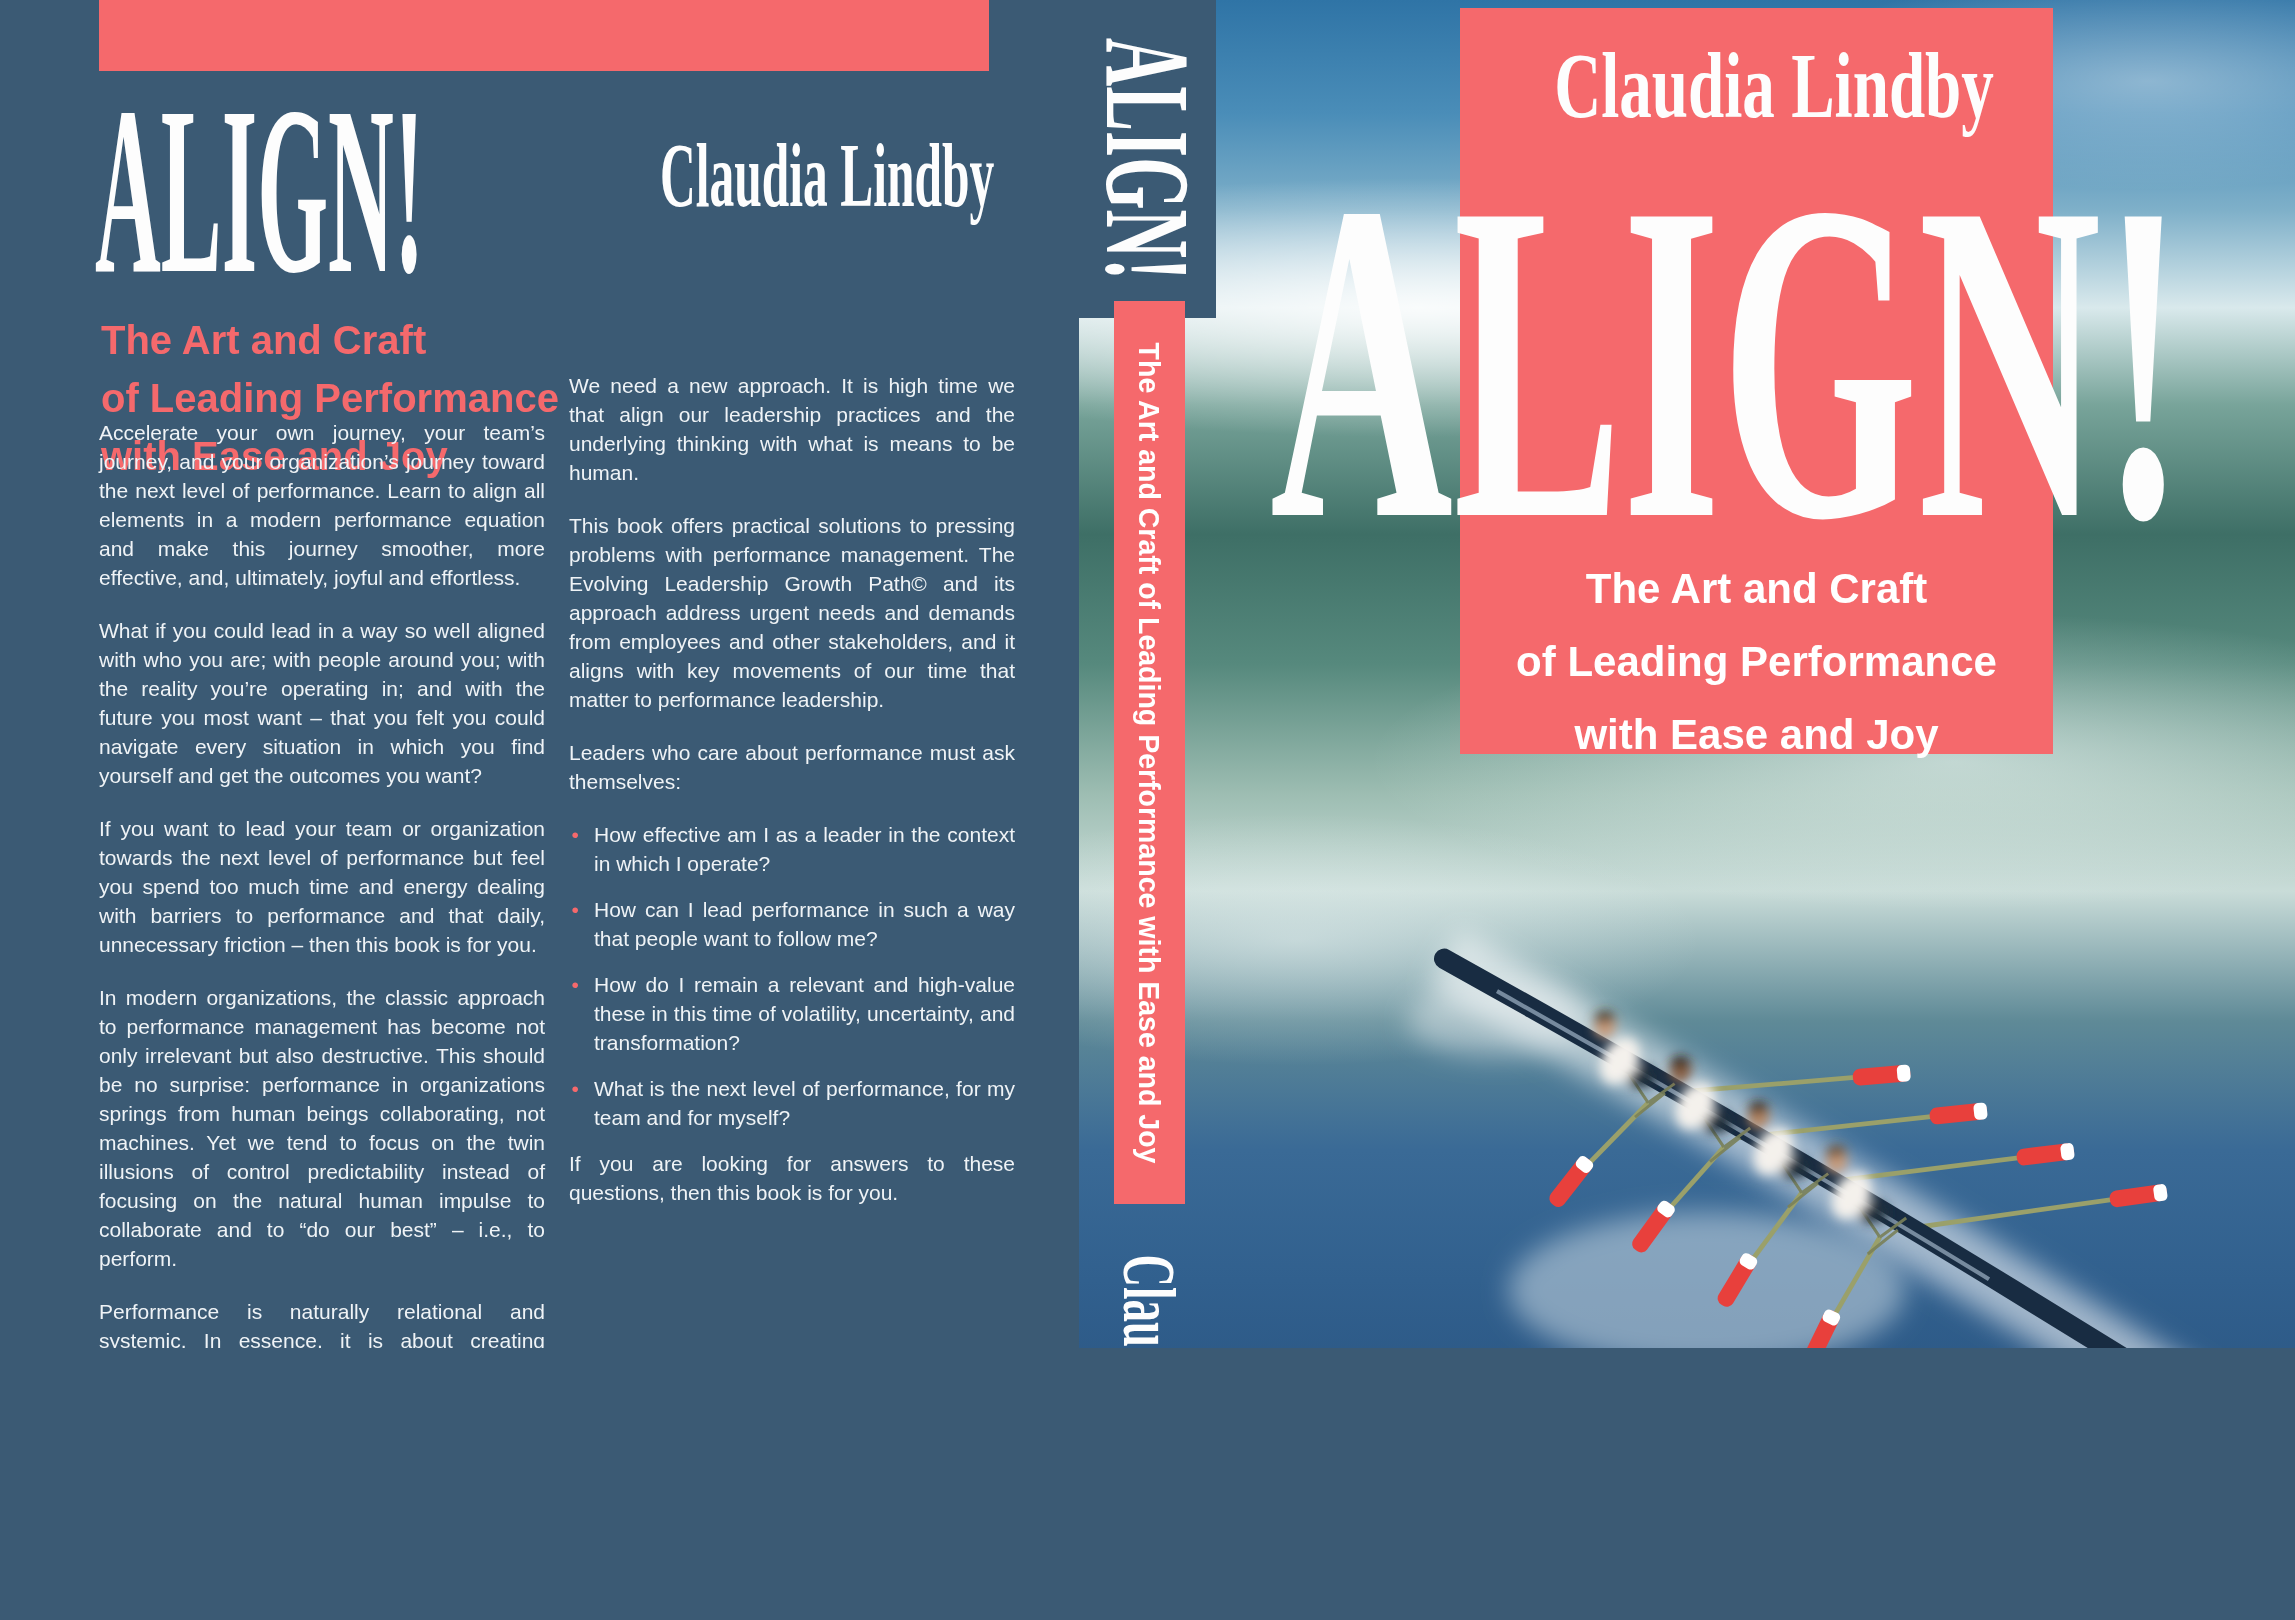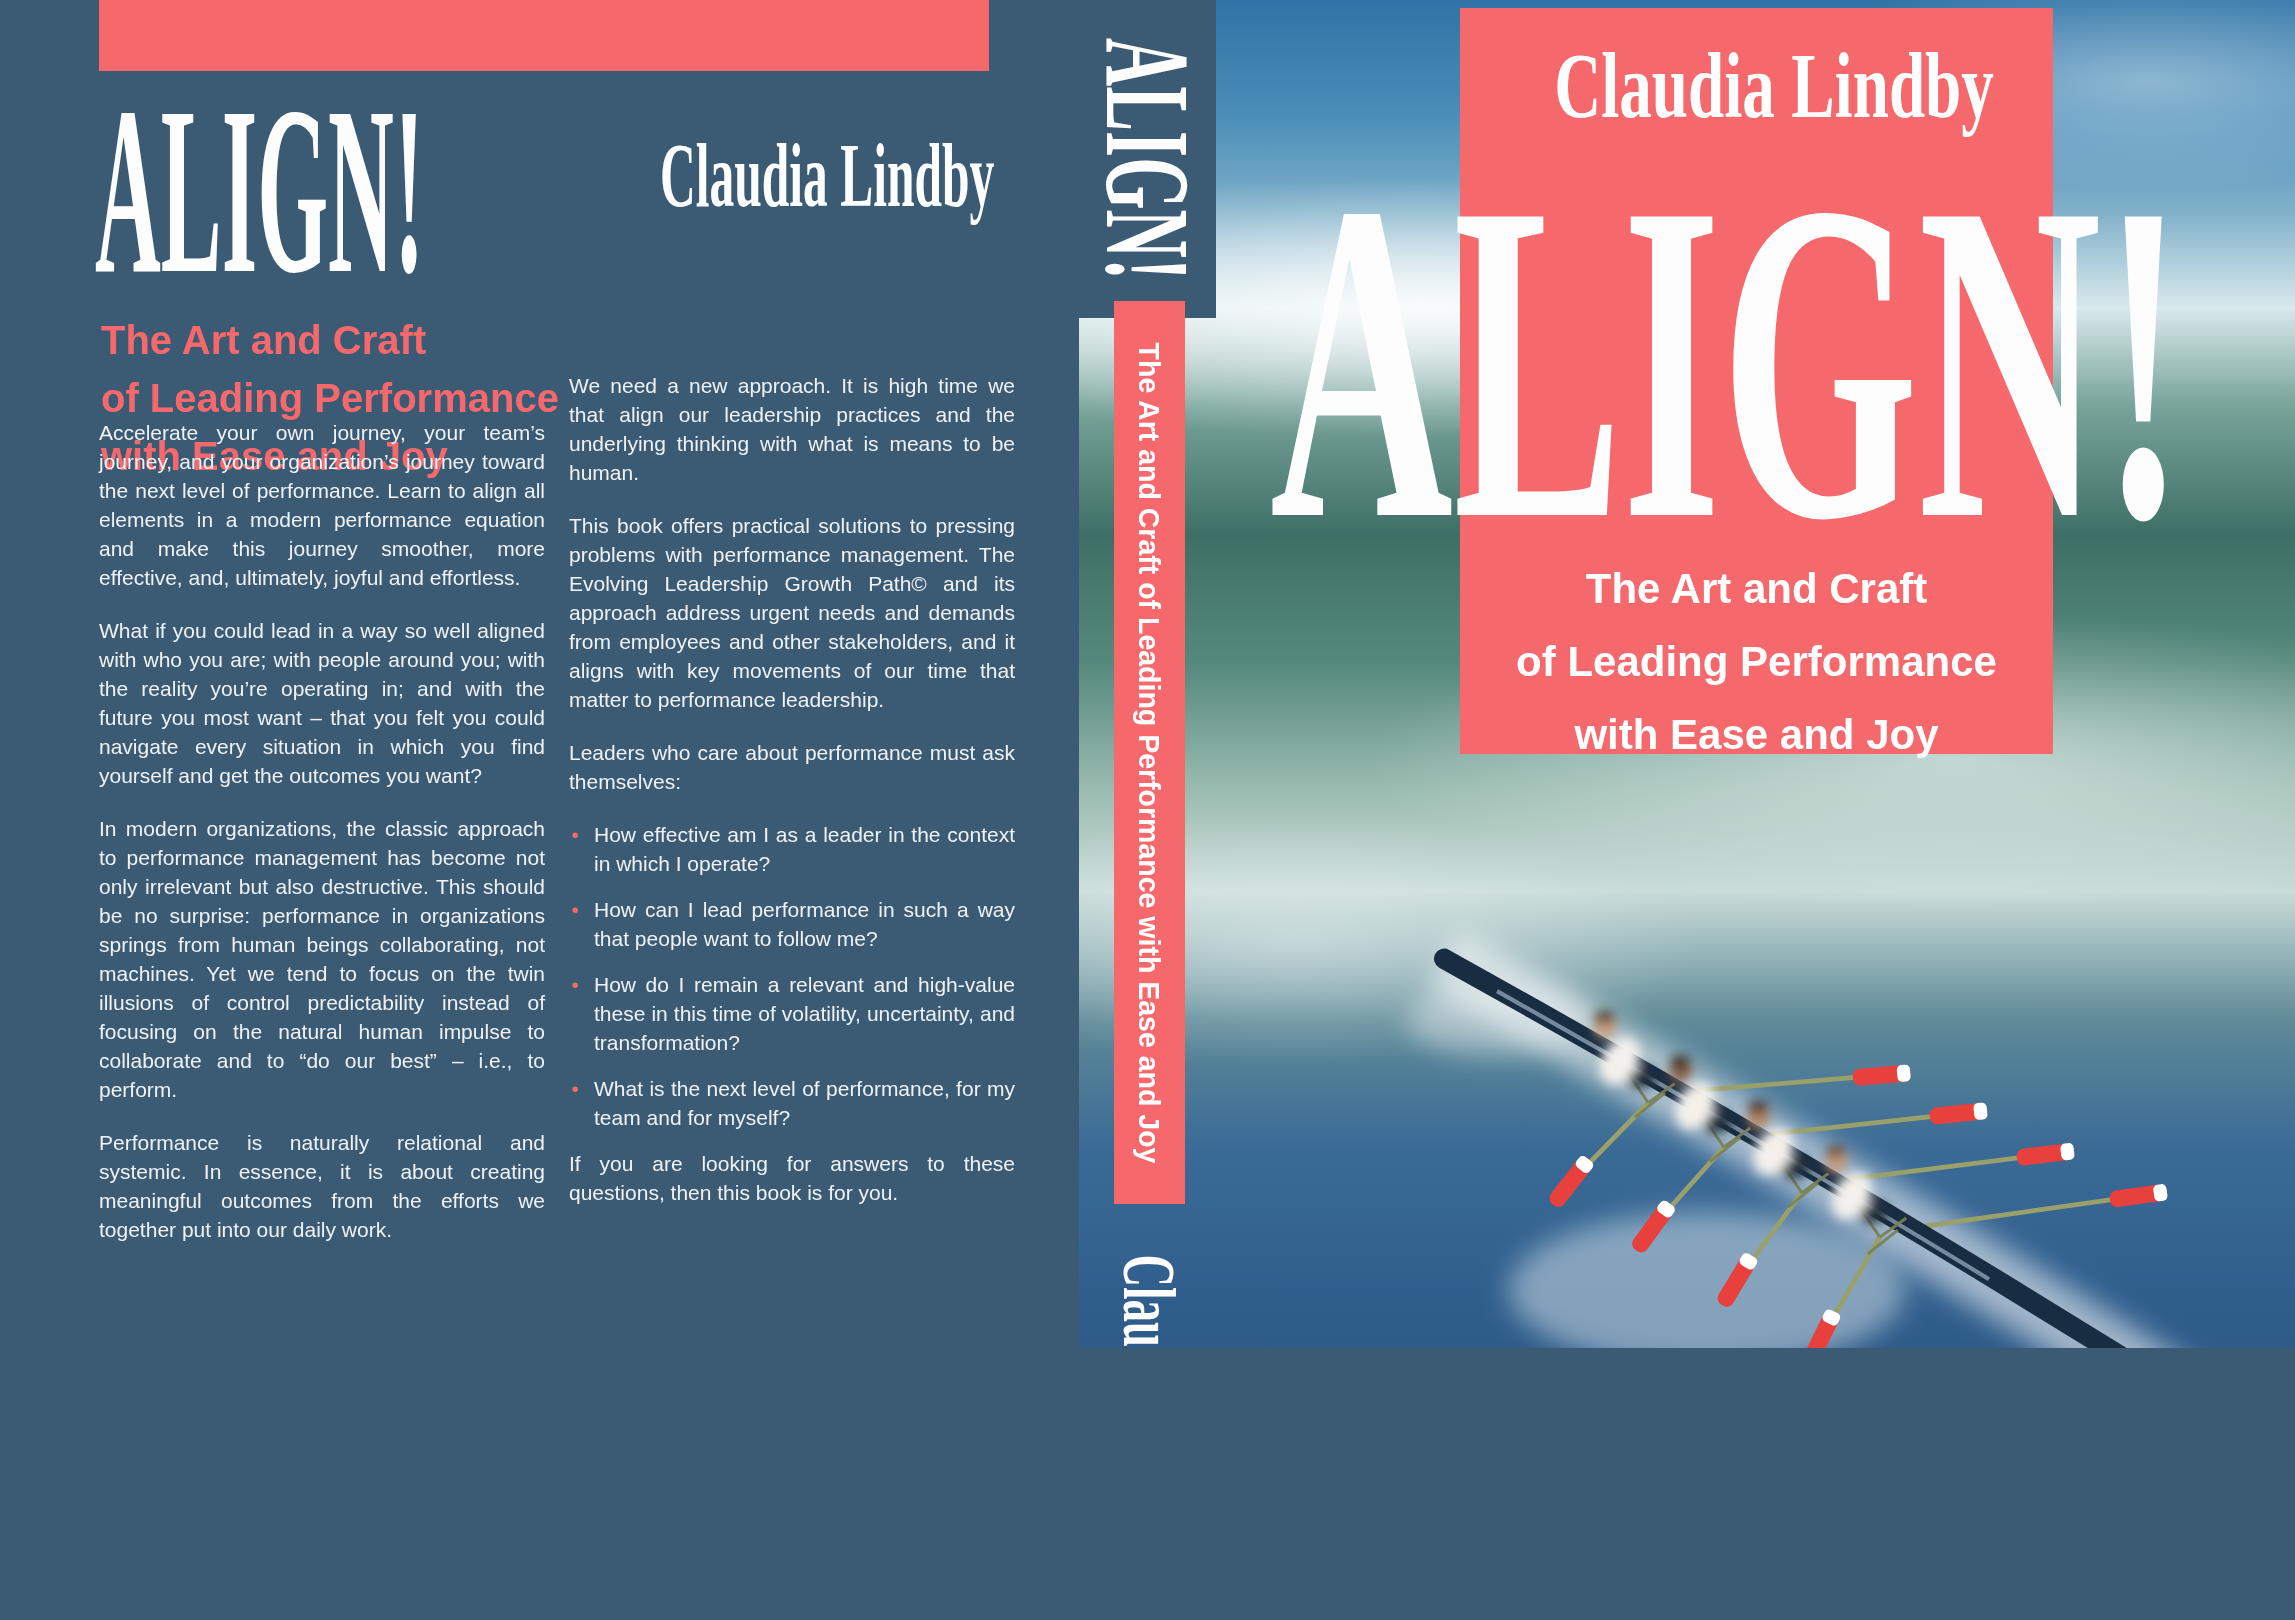--- a/index.html
+++ b/index.html
@@ -176,20 +176,21 @@
     <div class="back-author">Claudia Lindby</div>
     <div class="back-subtitle">
       <div>The Art and Craft</div>
       <div>of Leading Performance</div>
       <div>with Ease and Joy</div>
     </div>
 
     <div class="col col-left">
       <p>Accelerate your own journey, your team’s journey, and your organization’s journey toward the next level of performance. Learn to align all elements in a modern performance equation and make this journey smoother, more effective, and, ultimately, joyful and effortless.</p>
       <p>What if you could lead in a way so well aligned with who you are; with people around you; with the reality you’re operating in; and with the future you most want – that you felt you could navigate every situation in which you find yourself and get the outcomes you want?</p>
+      <p>If you want to lead your team or organization towards the next level of performance but feel you spend too much time and energy dealing with barriers to performance and that daily, unnecessary friction – then this book is for you.</p>
       <p>In modern organizations, the classic approach to performance management has become not only irrelevant but also destructive. This should be no surprise: performance in organizations springs from human beings collaborating, not machines. Yet we tend to focus on the twin illusions of control predictability instead of focusing on the natural human impulse to collaborate and to “do our best” – i.e., to perform.</p>
       <p>Performance is naturally relational and systemic. In essence, it is about creating meaningful outcomes from the efforts we together put into our daily work.</p>
     </div>
 
     <div class="col col-right">
       <p>We need a new approach. It is high time we that align our leadership practices and the underlying thinking with what is means to be human.</p>
       <p>This book offers practical solutions to pressing problems with performance management. The Evolving Leadership Growth Path© and its approach address urgent needs and demands from employees and other stakeholders, and it aligns with key movements of our time that matter to performance leadership.</p>
       <p>Leaders who care about performance must ask themselves:</p>
       <ul>
         <li>How effective am I as a leader in the context in which I operate?</li>

